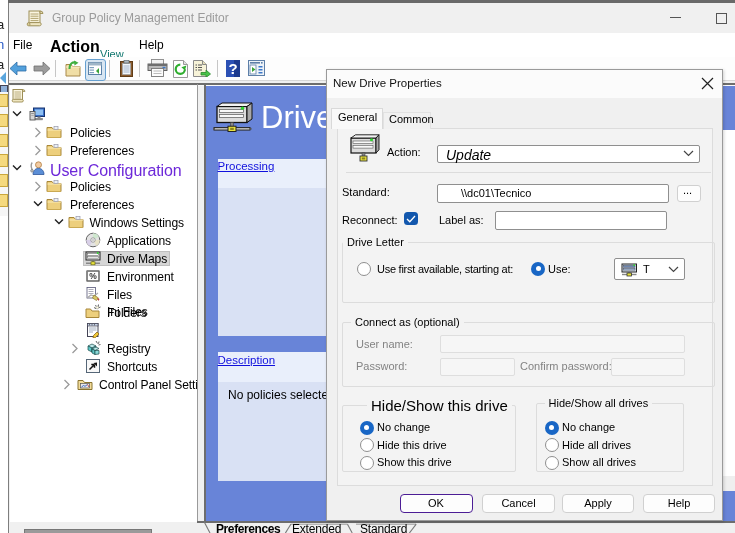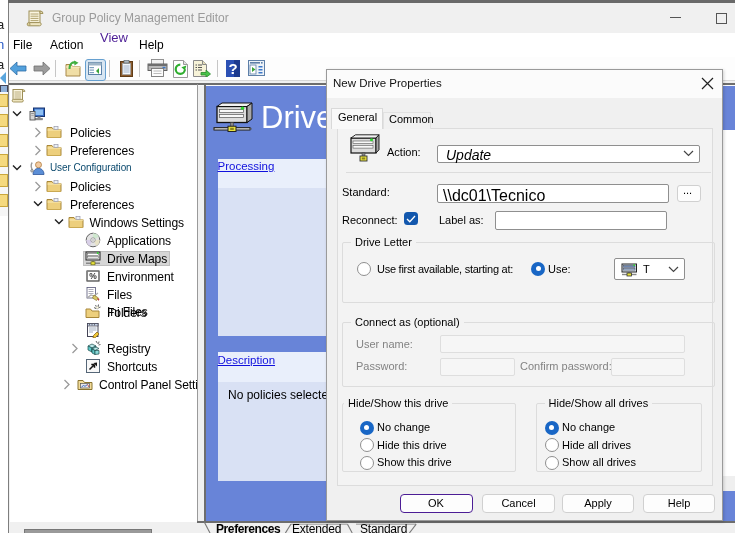--- a/index.html
+++ b/index.html
@@ -41,22 +41,22 @@
   <path d="M4.5 16.8 c-2.2 0 -2.2 -3.2 0 -3.2 h10 c2.2 0 2.2 3.2 0 3.2 z" fill="#efe6c0" stroke="#9c8d55" stroke-width="1"></path>
   <ellipse cx="3.6" cy="15.2" rx="1.4" ry="1.6" fill="#d8cc9a" stroke="#9c8d55" stroke-width="0.8"></ellipse>
 </svg>
 <div class="abs txt" style="left:52px;top:11px;font-size:12px;color:#9b9b9b;">Group Policy Management Editor</div>
 
 <div class="abs" style="left:670px;top:17px;width:11px;height:1px;background:#555;"></div>
 <div class="abs" style="left:716px;top:13px;width:9px;height:9px;border:1px solid #555;"></div>
 
 <div class="abs" style="left:9px;top:33px;width:726px;height:24px;background:#ffffff;"></div>
 <div class="abs txt" style="left:13px;top:38px;font-size:12px;color:#000;">File</div>
-<div class="abs txt" style="left:50px;top:38px;font-size:12px;color:#000;">Action</div>
-<div class="abs txt" style="left:100px;top:30px;font-size:13px;color:#4c1d95;">View</div>
+<div class="abs txt" style="left:50px;top:38px;font-size:16px;color:#000;font-weight:bold;">Action</div>
+<div class="abs txt" style="left:100px;top:48px;font-size:11px;color:#0f766e;">View</div>
 <div class="abs txt" style="left:139px;top:38px;font-size:12px;color:#000;">Help</div>
 
 <div class="abs" style="left:9px;top:57px;width:726px;height:23px;background:#fdfdfd;border-bottom:1px solid #d7d7d7;"></div>
 
 <svg class="abs" style="left:9px;top:61px;" width="18" height="15" viewBox="0 0 18 15">
   <path d="M8 1 L1 7.5 L8 14 L8 10 L17 10 L17 5 L8 5 Z" fill="#52a0dc" stroke="#2d6da5" stroke-width="0.8"></path>
 </svg>
 
 <svg class="abs" style="left:33px;top:61px;" width="18" height="15" viewBox="0 0 18 15">
   <path d="M10 1 L17 7.5 L10 14 L10 10 L1 10 L1 5 L10 5 Z" fill="#9c9c9c" stroke="#6f6f6f" stroke-width="0.8"></path>
@@ -226,21 +226,21 @@
     <div class="abs txt" style="left:70px;top:143.5px;font-size:12.1px;letter-spacing:-0.1px;color:#000;">Preferences</div>
     <svg class="abs" style="left:12px;top:164px" width="10" height="8" viewBox="0 0 10 8">
       <path d="M1 1.5 L5 5.5 L9 1.5" stroke="#222" stroke-width="1.4" fill="none"></path>
     </svg>
     <div class="abs" style="left:28.5px;top:160px;"><svg width="16" height="16" viewBox="0 0 16 16">
         <circle cx="9.5" cy="4.8" r="3" fill="#f3cba1" stroke="#b07c3f" stroke-width="0.8"></circle>
         <path d="M4 14.5 c0-4.2 3-6.2 5.5-6.2 s5.5 2 5.5 6.2 z" fill="#5b8ed6" stroke="#2e579a" stroke-width="0.8"></path>
         <path d="M3.2 2.5 c-1.8 2.2 -1 6 0.4 7.4" stroke="#9a9a9a" stroke-width="1.4" fill="none"></path>
         <circle cx="3" cy="10.8" r="1.3" fill="#c8c8c8" stroke="#777" stroke-width="0.7"></circle>
       </svg></div>
-    <div class="abs txt" style="left:50px;top:161.5px;font-size:10px;letter-spacing:-0.1px;color:#0c4a6e;">User Configuration</div>
+    <div class="abs txt" style="left:50px;top:161.5px;font-size:16px;letter-spacing:-0.1px;color:#6d28d9;">User Configuration</div>
     <svg class="abs" style="left:34px;top:181px" width="7" height="11" viewBox="0 0 7 11">
       <path d="M1.5 1 L6 5.5 L1.5 10" stroke="#9a9a9a" stroke-width="1.3" fill="none"></path>
     </svg>
     <div class="abs" style="left:46px;top:178px;"><svg width="16" height="16" viewBox="0 0 16 16">
         <path d="M1 3.5 h5 l1.5 2 h7.5 v8 H1 Z" fill="#edcf7d" stroke="#a8873a" stroke-width="1"></path>
         <path d="M1.5 6 h13.5" stroke="#f8e8b0" stroke-width="1.2"></path>
         <rect x="8" y="2.5" width="4" height="3" fill="#eaf0f6" stroke="#99a" stroke-width="0.7"></rect>
         <path d="M1 13.5 h14" stroke="#caa952" stroke-width="1"></path>
       </svg></div>
     <div class="abs txt" style="left:70px;top:179.5px;font-size:12.1px;letter-spacing:-0.1px;color:#000;">Policies</div>
@@ -374,34 +374,34 @@
 <div class="abs txt" style="left:387px;top:146px;font-size:11px;color:#000;">Action:</div>
 <div class="abs" style="left:437px;top:144.5px;width:263px;height:18px;background:#fff;border:1px solid #8f8f8f;border-radius:2px;box-sizing:border-box;"></div>
 <div class="abs txt" style="left:446px;top:147px;font-size:14px;color:#000;font-style:italic;">Update</div>
 <svg class="abs" style="left:683px;top:150px;" width="11" height="7" viewBox="0 0 11 7">
   <path d="M1 1 L5.5 5.5 L10 1" stroke="#444" stroke-width="1.2" fill="none"></path>
 </svg>
 <div class="abs" style="left:346px;top:172px;width:365px;height:1px;background:#dcdcdc;"></div>
 
 <div class="abs txt" style="left:342px;top:186px;font-size:11px;color:#000;">Standard:</div>
 <div class="abs" style="left:437px;top:183.5px;width:232px;height:19px;background:#fff;border:1px solid #8f8f8f;border-radius:2px;box-sizing:border-box;"></div>
-<div class="abs txt" style="left:443px;top:187px;font-size:16px;color:#000;">\\dc01\Tecnico</div>
+<div class="abs txt" style="left:461px;top:187px;font-size:11px;color:#000;">\\dc01\Tecnico</div>
 <div class="abs" style="left:677px;top:184.5px;width:23.5px;height:17.5px;background:#fdfdfd;border:1px solid #d0d0d0;border-radius:3px;box-sizing:border-box;"></div>
 <div class="abs txt" style="left:683px;top:184px;font-size:11px;color:#000;">...</div>
 
 <div class="abs txt" style="left:342px;top:214px;font-size:11px;color:#000;">Reconnect:</div>
 <div class="abs" style="left:404px;top:211.5px;width:13.5px;height:13.5px;background:#1257ad;border-radius:3.5px;"></div>
 <svg class="abs" style="left:406px;top:214.5px;" width="10" height="8" viewBox="0 0 10 8">
   <path d="M1 4 L3.8 6.8 L9 1" stroke="#fff" stroke-width="1.3" fill="none"></path>
 </svg>
 <div class="abs txt" style="left:439px;top:214px;font-size:11px;color:#000;">Label as:</div>
 <div class="abs" style="left:495px;top:211px;width:172px;height:18.5px;background:#fff;border:1px solid #8f8f8f;border-radius:2px;box-sizing:border-box;"></div>
 
 <fieldset class="abs" style="left:342px;top:236px;width:373px;height:67px;border:1px solid #dcdcdc;border-radius:2px;margin:0;padding:0;box-sizing:border-box;">
-  <legend style="font-size:11px;font-family:'Liberation Sans';margin-left:8px;padding:0 4px;color:#000;">Drive Letter</legend>
+  <legend style="font-size:11px;font-family:'Liberation Sans';padding:0 4px;color:#000;">Drive Letter</legend>
 </fieldset>
 
 <div class="abs" style="left:357px;top:261.5px;width:14px;height:14px;border:1px solid #8f8f8f;border-radius:50%;background:#fff;box-sizing:border-box;"></div>
 <div class="abs txt" style="left:377px;top:263px;font-size:11px;letter-spacing:-0.25px;color:#000;">Use first available, starting at:</div>
 
 <div class="abs" style="left:531px;top:261.5px;width:14px;height:14px;border-radius:50%;background:#1866c5;box-sizing:border-box;"></div>
 <div class="abs" style="left:535.5px;top:266px;width:5px;height:5px;border-radius:50%;background:#fff;"></div>
 <div class="abs txt" style="left:548px;top:262.5px;font-size:11px;color:#000;">Use:</div>
 
 <div class="abs" style="left:614px;top:258px;width:71px;height:22px;background:#fff;border:1px solid #8f8f8f;border-radius:2px;box-sizing:border-box;"></div>
@@ -423,31 +423,31 @@
   <legend style="font-size:11px;font-family:'Liberation Sans';margin-left:8px;padding:0 4px;color:#000;">Connect as (optional)</legend>
 </fieldset>
 <div class="abs txt" style="left:356px;top:338px;font-size:11px;color:#838383;">User name:</div>
 <div class="abs" style="left:440px;top:335px;width:245px;height:18px;background:#f6f6f6;border:1px solid #dedede;border-radius:2px;box-sizing:border-box;"></div>
 <div class="abs txt" style="left:356px;top:360px;font-size:11px;color:#838383;">Password:</div>
 <div class="abs" style="left:440px;top:358px;width:75px;height:18px;background:#f6f6f6;border:1px solid #dedede;border-radius:2px;box-sizing:border-box;"></div>
 <div class="abs txt" style="left:520px;top:360px;font-size:11px;color:#838383;">Confirm password:</div>
 <div class="abs" style="left:611px;top:358px;width:74px;height:18px;background:#f6f6f6;border:1px solid #dedede;border-radius:2px;box-sizing:border-box;"></div>
 
 <fieldset class="abs" style="left:342px;top:397px;width:174px;height:75px;border:1px solid #dcdcdc;border-radius:2px;margin:0;padding:0;box-sizing:border-box;">
-  <legend style="font-size:11px;font-family:'Liberation Sans';margin-left:1px;padding:0 4px;color:#000;">Hide/Show this drive</legend>
+  <legend style="font-size:15px;font-family:'Liberation Sans';margin-left:24px;padding:0 4px;color:#000;">Hide/Show this drive</legend>
 </fieldset>
 <div class="abs" style="left:359.5px;top:420.5px;width:14px;height:14px;border-radius:50%;background:#1866c5;"></div>
 <div class="abs" style="left:364px;top:425px;width:5px;height:5px;border-radius:50%;background:#fff;"></div>
 <div class="abs txt" style="left:377px;top:421px;font-size:11px;color:#000;">No change</div>
 <div class="abs" style="left:359.5px;top:438px;width:14px;height:14px;border:1px solid #8f8f8f;border-radius:50%;background:#fff;box-sizing:border-box;"></div>
 <div class="abs txt" style="left:377px;top:439px;font-size:11px;color:#000;">Hide this drive</div>
 <div class="abs" style="left:359.5px;top:455.5px;width:14px;height:14px;border:1px solid #8f8f8f;border-radius:50%;background:#fff;box-sizing:border-box;"></div>
 <div class="abs txt" style="left:377px;top:456px;font-size:11px;color:#000;">Show this drive</div>
 
-<fieldset class="abs" style="left:535.5px;top:397px;width:166px;height:75px;border:1px solid #dcdcdc;border-radius:2px;margin:0;padding:0;box-sizing:border-box;">
+<fieldset class="abs" style="left:535.5px;top:397px;width:148px;height:75px;border:1px solid #dcdcdc;border-radius:2px;margin:0;padding:0;box-sizing:border-box;">
   <legend style="font-size:11px;font-family:'Liberation Sans';margin-left:8px;padding:0 4px;color:#000;">Hide/Show all drives</legend>
 </fieldset>
 <div class="abs" style="left:544.5px;top:420.5px;width:14px;height:14px;border-radius:50%;background:#1866c5;"></div>
 <div class="abs" style="left:549px;top:425px;width:5px;height:5px;border-radius:50%;background:#fff;"></div>
 <div class="abs txt" style="left:562px;top:421px;font-size:11px;color:#000;">No change</div>
 <div class="abs" style="left:544.5px;top:438px;width:14px;height:14px;border:1px solid #8f8f8f;border-radius:50%;background:#fff;box-sizing:border-box;"></div>
 <div class="abs txt" style="left:562px;top:439px;font-size:11px;color:#000;">Hide all drives</div>
 <div class="abs" style="left:544.5px;top:455.5px;width:14px;height:14px;border:1px solid #8f8f8f;border-radius:50%;background:#fff;box-sizing:border-box;"></div>
 <div class="abs txt" style="left:562px;top:456px;font-size:11px;color:#000;">Show all drives</div>
 

